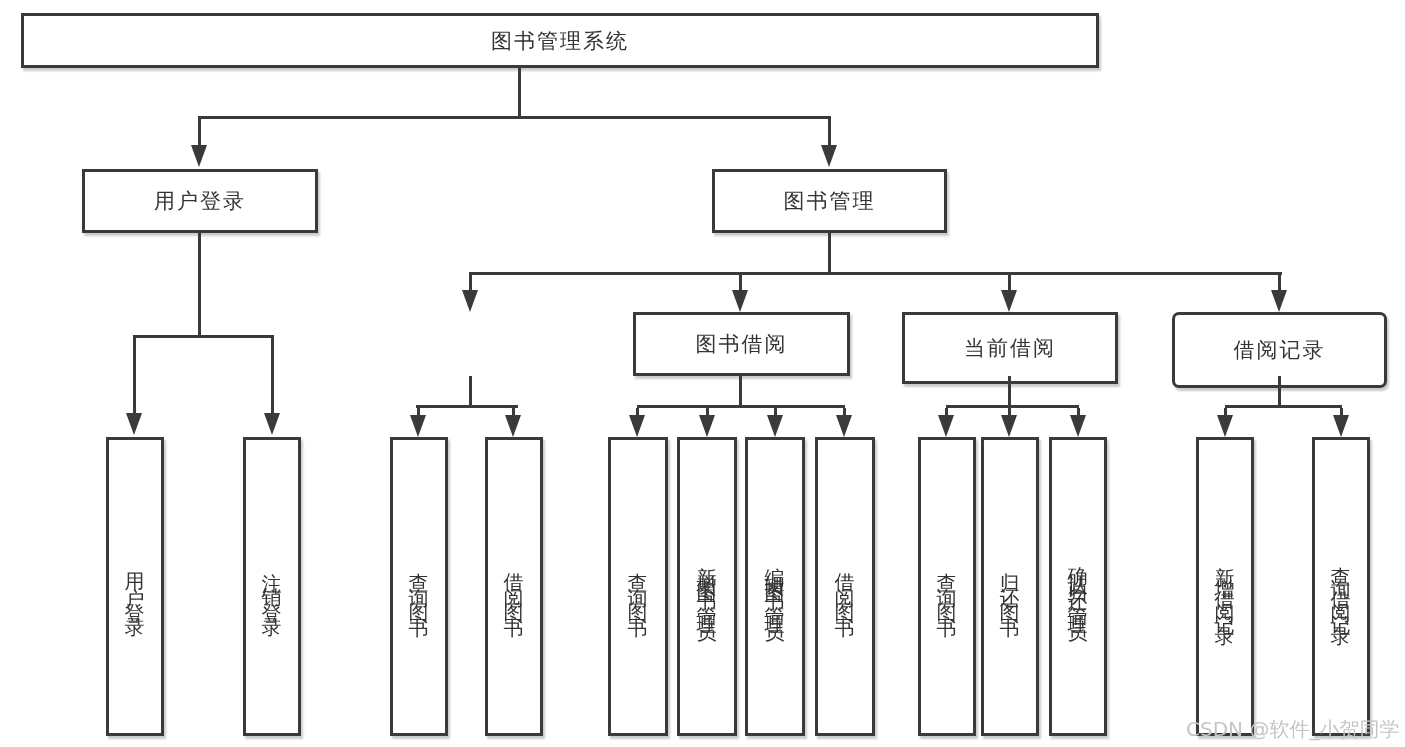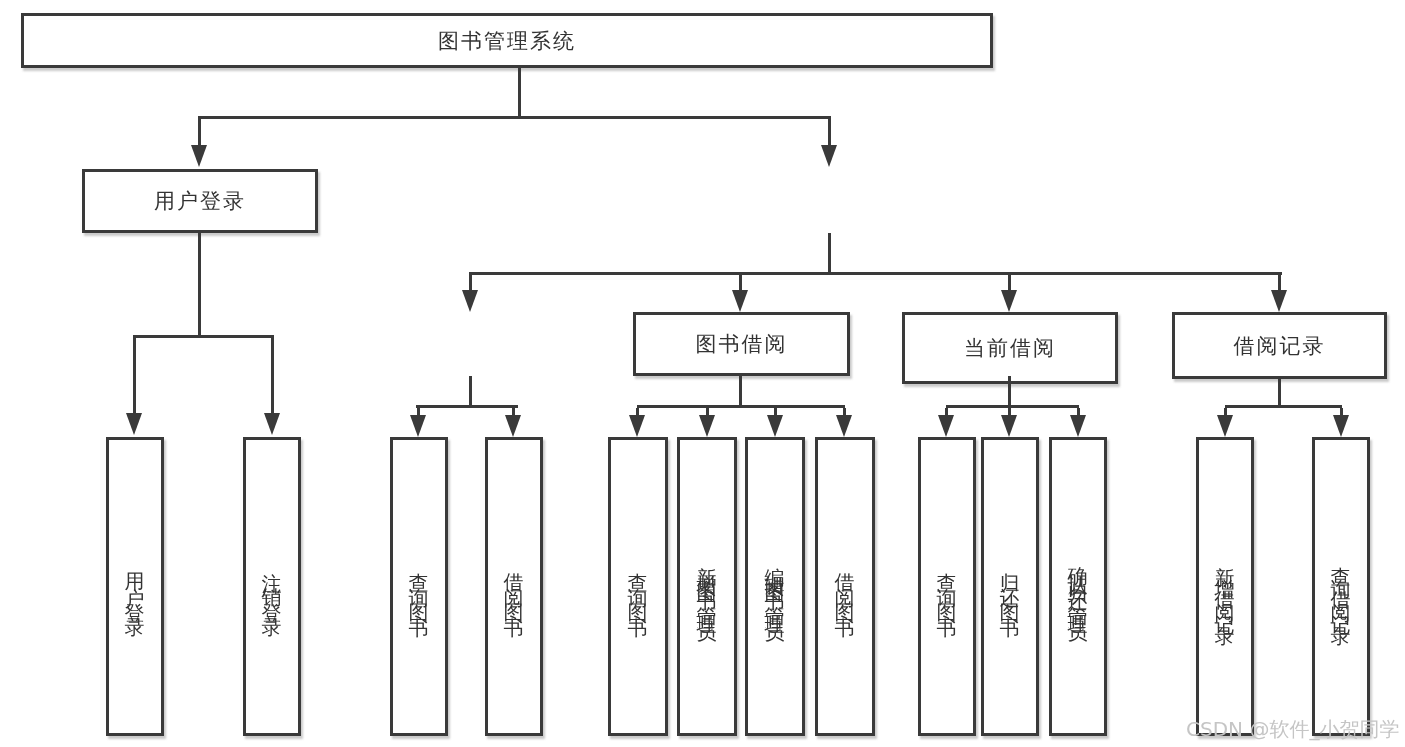--- a/index.html
+++ b/index.html
@@ -68,34 +68,37 @@
     color:var(--watermark);
     white-space:nowrap;
     z-index:5;
   }
 </style>
 </head>
 <body>
 
 <div class="canvas">
 
-  <div class="box" style="left:21px;top:13px;width:972px;height:55px;text-align:right;">
+  <div class="box" style="left:21px;top:13px;width:1078px;height:55px;text-align:right;">
     <span class="hlabel">图书管理系统</span>
   </div>
 
   <div class="line" style="left:518px;top:68px;width:3px;height:49px;"></div>
   <div class="line" style="left:198px;top:116px;width:633px;height:3px;"></div>
 
   <div class="line" style="left:198px;top:119px;width:3px;height:26px;"></div>
   <div class="tri" style="left:191px;top:145px;"></div>
   <div class="line" style="left:828px;top:119px;width:3px;height:26px;"></div>
   <div class="tri" style="left:821px;top:145px;"></div>
 
   <div class="box" style="left:82px;top:169px;width:236px;height:64px;">
     <span class="hlabel">用户登录</span>
+  </div>
+  <div class="box" style="left:712px;top:169px;width:235px;height:64px;">
+    <span class="hlabel">图书管理</span>
   </div>
 
   <div class="line" style="left:198px;top:233px;width:3px;height:103px;"></div>
   <div class="line" style="left:133px;top:335px;width:141px;height:3px;"></div>
   <div class="line" style="left:133px;top:338px;width:3px;height:75px;"></div>
   <div class="tri" style="left:126px;top:413px;"></div>
   <div class="line" style="left:271px;top:338px;width:3px;height:75px;"></div>
   <div class="tri" style="left:264px;top:413px;"></div>
 
   <div class="line" style="left:828px;top:233px;width:3px;height:41px;"></div>
@@ -108,21 +111,21 @@
   <div class="tri" style="left:1001px;top:290px;"></div>
   <div class="line" style="left:1278px;top:275px;width:3px;height:15px;"></div>
   <div class="tri" style="left:1271px;top:290px;"></div>
 
   <div class="box" style="left:633px;top:312px;width:217px;height:64px;">
     <span class="hlabel">图书借阅</span>
   </div>
   <div class="box" style="left:902px;top:312px;width:216px;height:72px;">
     <span class="hlabel">当前借阅</span>
   </div>
-  <div class="box" style="left:1172px;top:312px;width:215px;height:67px;">
+  <div class="box" style="left:1172px;top:312px;width:215px;height:76px;border-radius:7px;">
     <span class="hlabel">借阅记录</span>
   </div>
 
   <div class="line" style="left:469px;top:376px;width:3px;height:31px;"></div>
   <div class="line" style="left:416px;top:405px;width:102px;height:3px;"></div>
   <div class="line" style="left:739px;top:376px;width:3px;height:31px;"></div>
   <div class="line" style="left:637px;top:405px;width:208px;height:3px;"></div>
   <div class="line" style="left:1008px;top:376px;width:3px;height:31px;"></div>
   <div class="line" style="left:946px;top:405px;width:133px;height:3px;"></div>
   <div class="line" style="left:1278px;top:376px;width:3px;height:31px;"></div>

